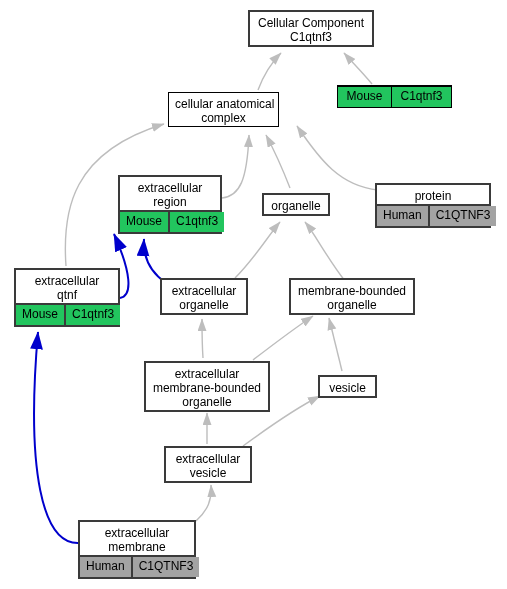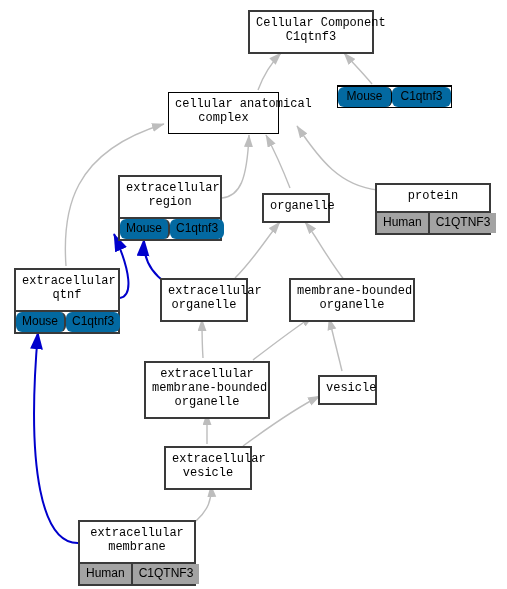--- a/index.html
+++ b/index.html
@@ -18,39 +18,38 @@
     box-sizing:border-box;
     border:1px solid #000000;
     background:#ffffff;
     font-size:12px;
     line-height:14px;
     color:#000000;
     text-align:center;
   }
   .node.thick{border:2px solid #3a3a3a;}
   .node .title{
-    padding:4px 6px 8px 6px;
+    padding:4px 6px 1px 6px;
     white-space:nowrap;
-    font-family:Liberation Mono, monospace;
   }
   .node .species{
     display:flex;
     border-top:1px solid #000000;
   }
   .node.thick .species{border-top:2px solid #3a3a3a;}
   .node .species .cell{
     flex:1 1 auto;
     padding:2px 6px 3px 6px;
     white-space:nowrap;
     font-size:12px;
     line-height:15px;
   }
   .node .species .cell.left{border-right:1px solid #000000;}
   .node.thick .species .cell.left{border-right:2px solid #3a3a3a;}
-  .sp-mouse{background:#0369a1;border-radius:6px;}
+  .sp-mouse{background:#22c55e;}
   .sp-human{background:#a3a3a3;}
 </style>
 </head>
 <body>
 
 <div id="graph">
 
   <svg class="edges" viewBox="0 0 507 589">
     <defs>
       <marker id="ahGray" markerWidth="10" markerHeight="10" refX="8.6" refY="3.2" orient="auto" markerUnits="strokeWidth">

